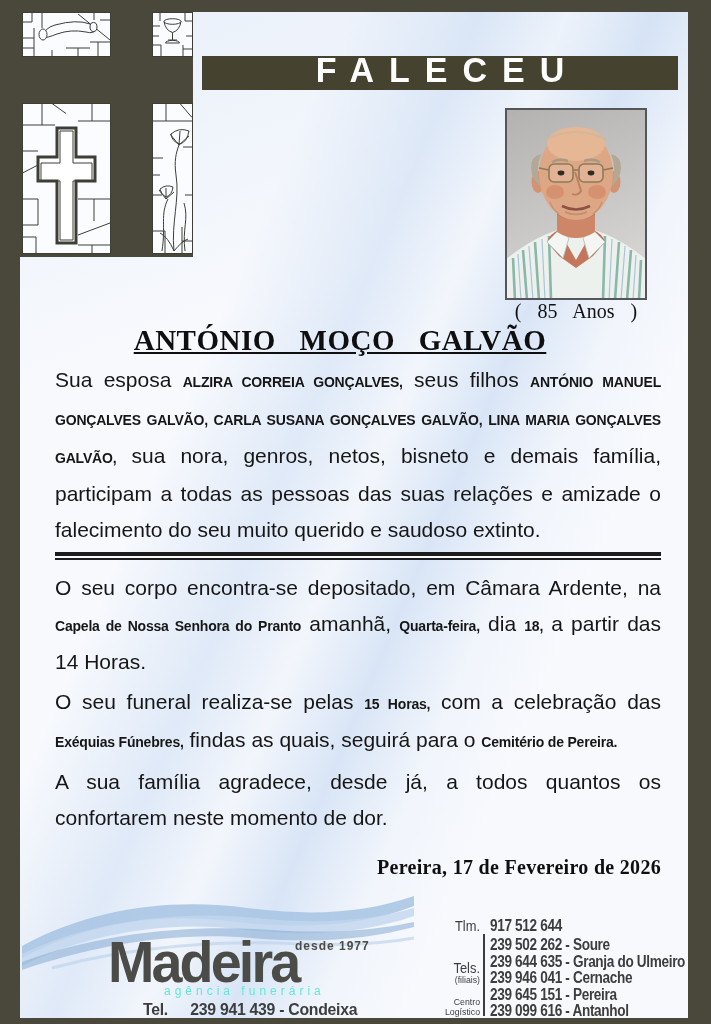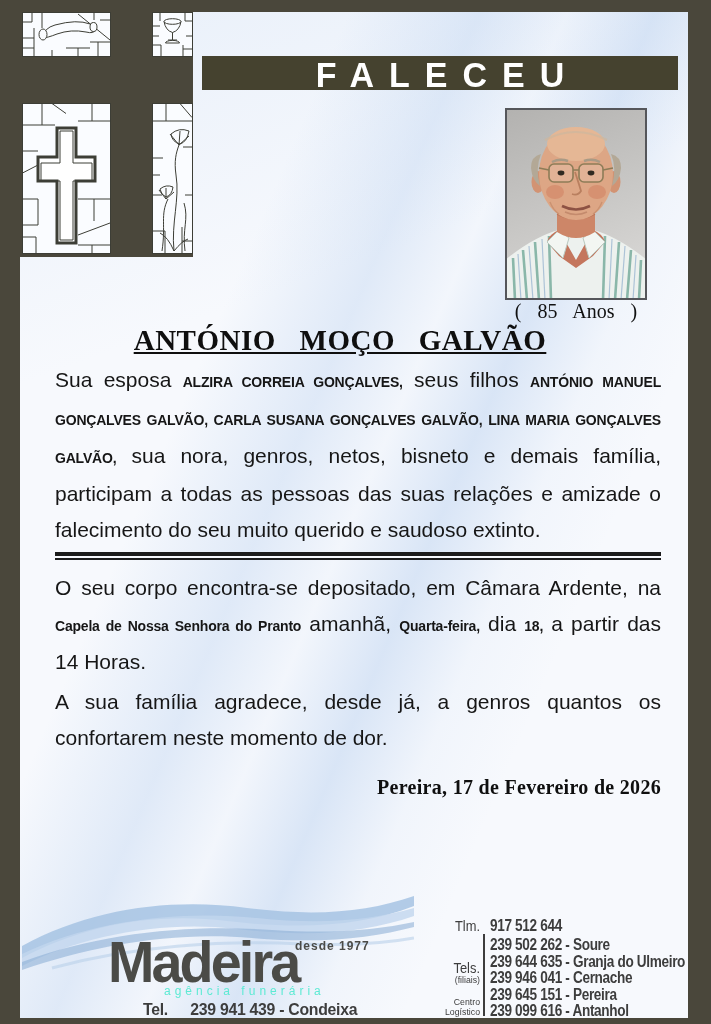--- a/index.html
+++ b/index.html
@@ -27,21 +27,21 @@
   .panel{position:absolute;}
   .panel svg{display:block;width:100%;height:100%;}
   .panel-scroll{left:22px;top:12px;width:89px;height:45px;}
   .panel-chalice{left:152px;top:12px;width:41px;height:45px;}
   .panel-cross{left:22px;top:103px;width:89px;height:151px;}
   .panel-lily{left:152px;top:103px;width:41px;height:151px;}
 
   
   .banner{
     position:absolute;left:202px;top:56px;width:476px;height:34px;
-    background:#45422f;display:flex;align-items:flex-start;justify-content:center;
+    background:#45422f;display:flex;align-items:flex-end;justify-content:center;
   }
   .banner-title{
     font-family:"Liberation Sans",sans-serif;font-weight:bold;
     font-size:34px;letter-spacing:15px;color:#ffffff;
     padding-left:15px; 
     transform:scaleY(1.02);
   }
 
   
   .photo-frame{
@@ -231,21 +231,22 @@
     </svg>
   </div>
   <div class="age-label">( 85 Anos )</div>
 
   <div class="deceased-name">ANTÓNIO MOÇO GALVÃO</div>
 
   <div class="body-col">
     <p><span class="seg-serif">Sua esposa </span><span class="seg-bold">ALZIRA CORREIA GONÇALVES,</span><span class="seg-serif"> seus filhos </span><span class="seg-bold">ANTÓNIO MANUEL GONÇALVES GALVÃO, CARLA SUSANA GONÇALVES GALVÃO, LINA MARIA GONÇALVES GALVÃO,</span><span class="seg-serif"> sua nora, genros, netos, bisneto e demais família, participam a todas as pessoas das suas relações e amizade o falecimento do seu muito querido e saudoso extinto.</span></p>
     <div class="divider"></div>
     <p><span class="seg-serif">O seu corpo encontra-se depositado, em Câmara Ardente, na </span><span class="seg-bold">Capela de Nossa Senhora do Pranto</span><span class="seg-serif"> amanhã, </span><span class="seg-bold">Quarta-feira,</span><span class="seg-serif"> dia </span><span class="seg-bold">18,</span><span class="seg-serif"> a partir das 14 Horas.</span></p>
-    <p><span class="seg-serif">A sua família agradece, desde já, a genros quantos os confortarem neste momento de dor.</span></p>
+    <p><span class="seg-serif">O seu funeral realiza-se pelas </span><span class="seg-bold">15 Horas,</span><span class="seg-serif"> com a celebração das </span><span class="seg-bold">Exéquias Fúnebres,</span><span class="seg-serif"> findas as quais, seguirá para o </span><span class="seg-bold">Cemitério de Pereira.</span></p>
+    <p><span class="seg-serif">A sua família agradece, desde já, a todos quantos os confortarem neste momento de dor.</span></p>
     <div class="dateline">Pereira, 17 de Fevereiro de 2026</div>
   </div>
 
   <div class="wave">
     <svg viewBox="0 0 392 82">
       <path d="M0,50 C70,12 150,2 225,12 C295,21 345,16 392,0 L392,10 C340,30 280,34 205,25 C130,16 60,30 0,62 Z" fill="#a6c3e3" opacity=".85"></path>
       <path d="M0,58 C70,24 160,14 235,22 C300,29 350,24 392,12 L392,20 C345,36 290,42 215,33 C140,24 60,40 0,70 Z" fill="#c2d6ee" opacity=".8"></path>
       <path d="M0,66 C80,36 170,28 250,34 C310,38 355,34 392,26 L392,31 C350,42 300,48 230,42 C150,35 70,50 0,74 Z" fill="#87abd3" opacity=".55"></path>
       <path d="M30,72 C110,50 200,44 280,48 C330,50 365,47 392,42" fill="none" stroke="#b9d0ea" stroke-width="3" opacity=".6"></path>
     </svg>

